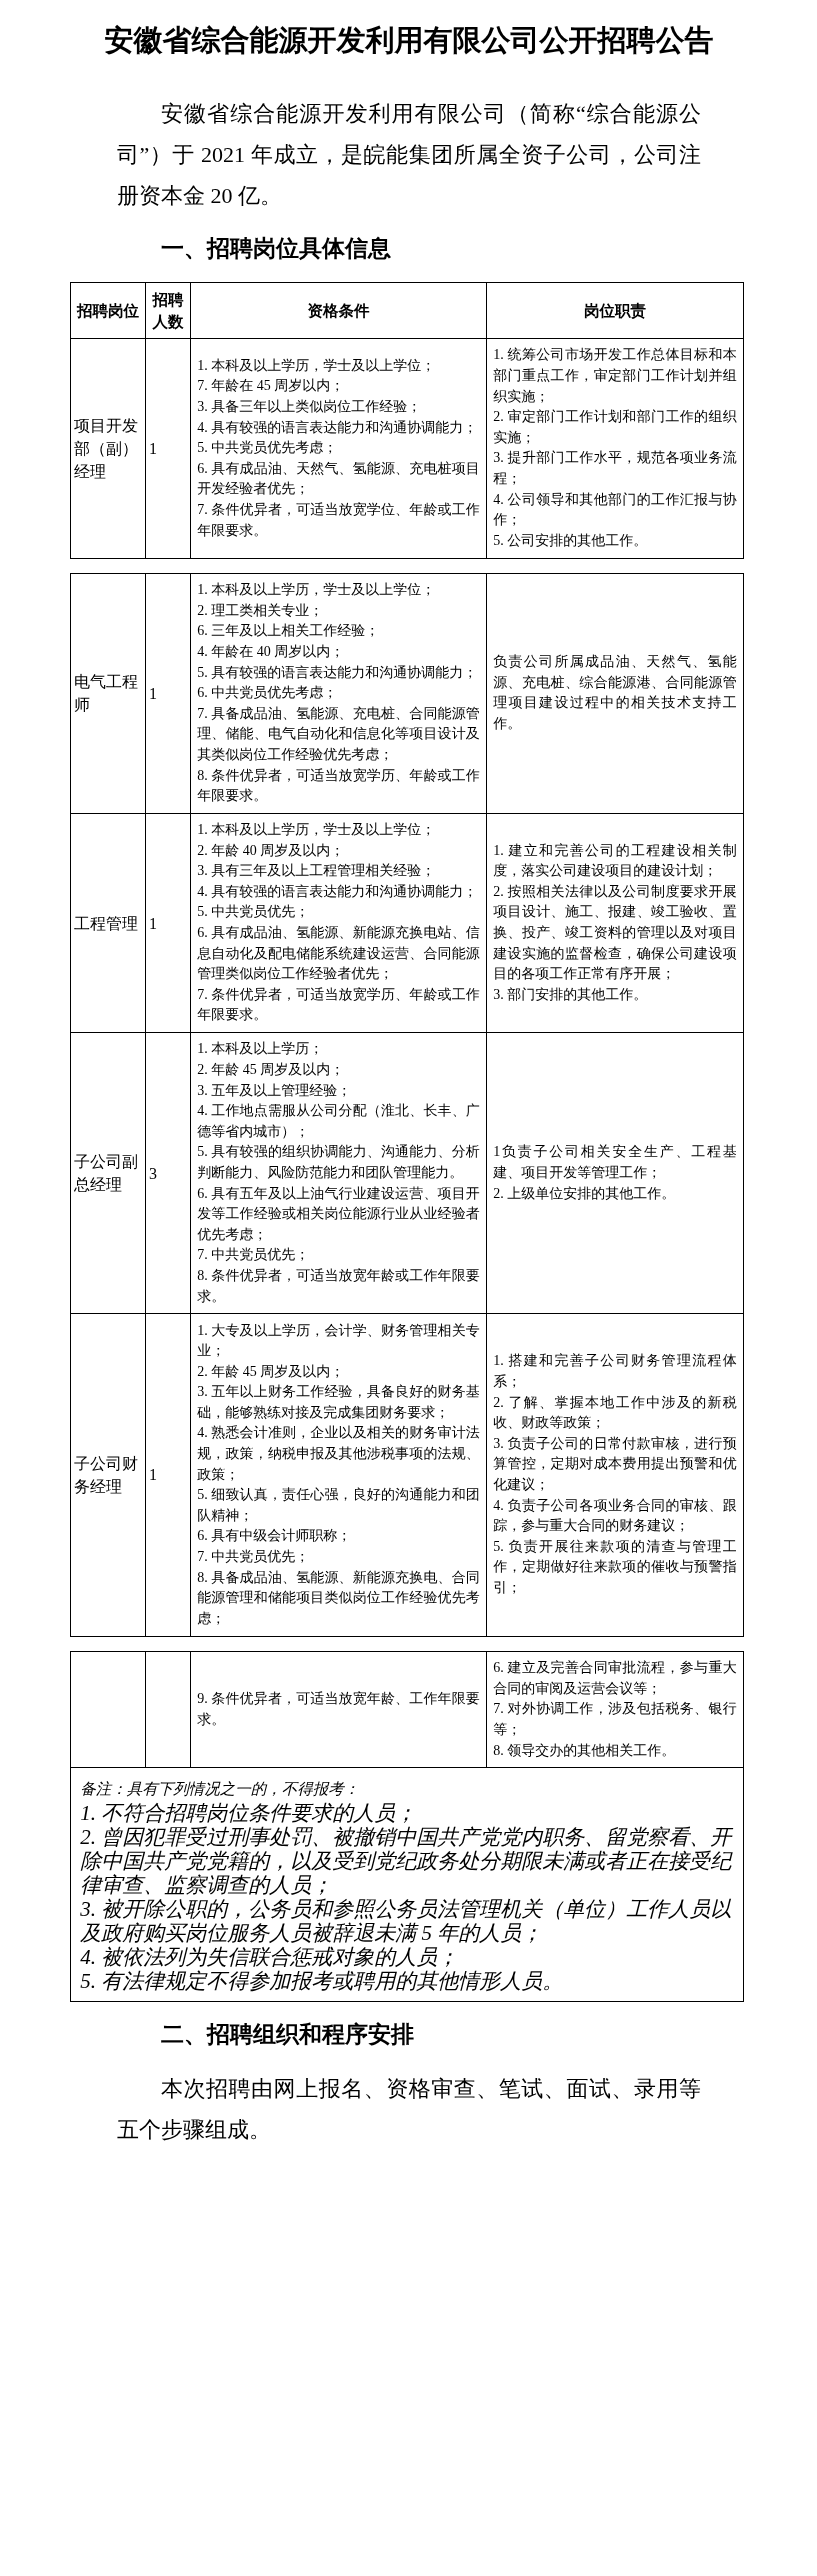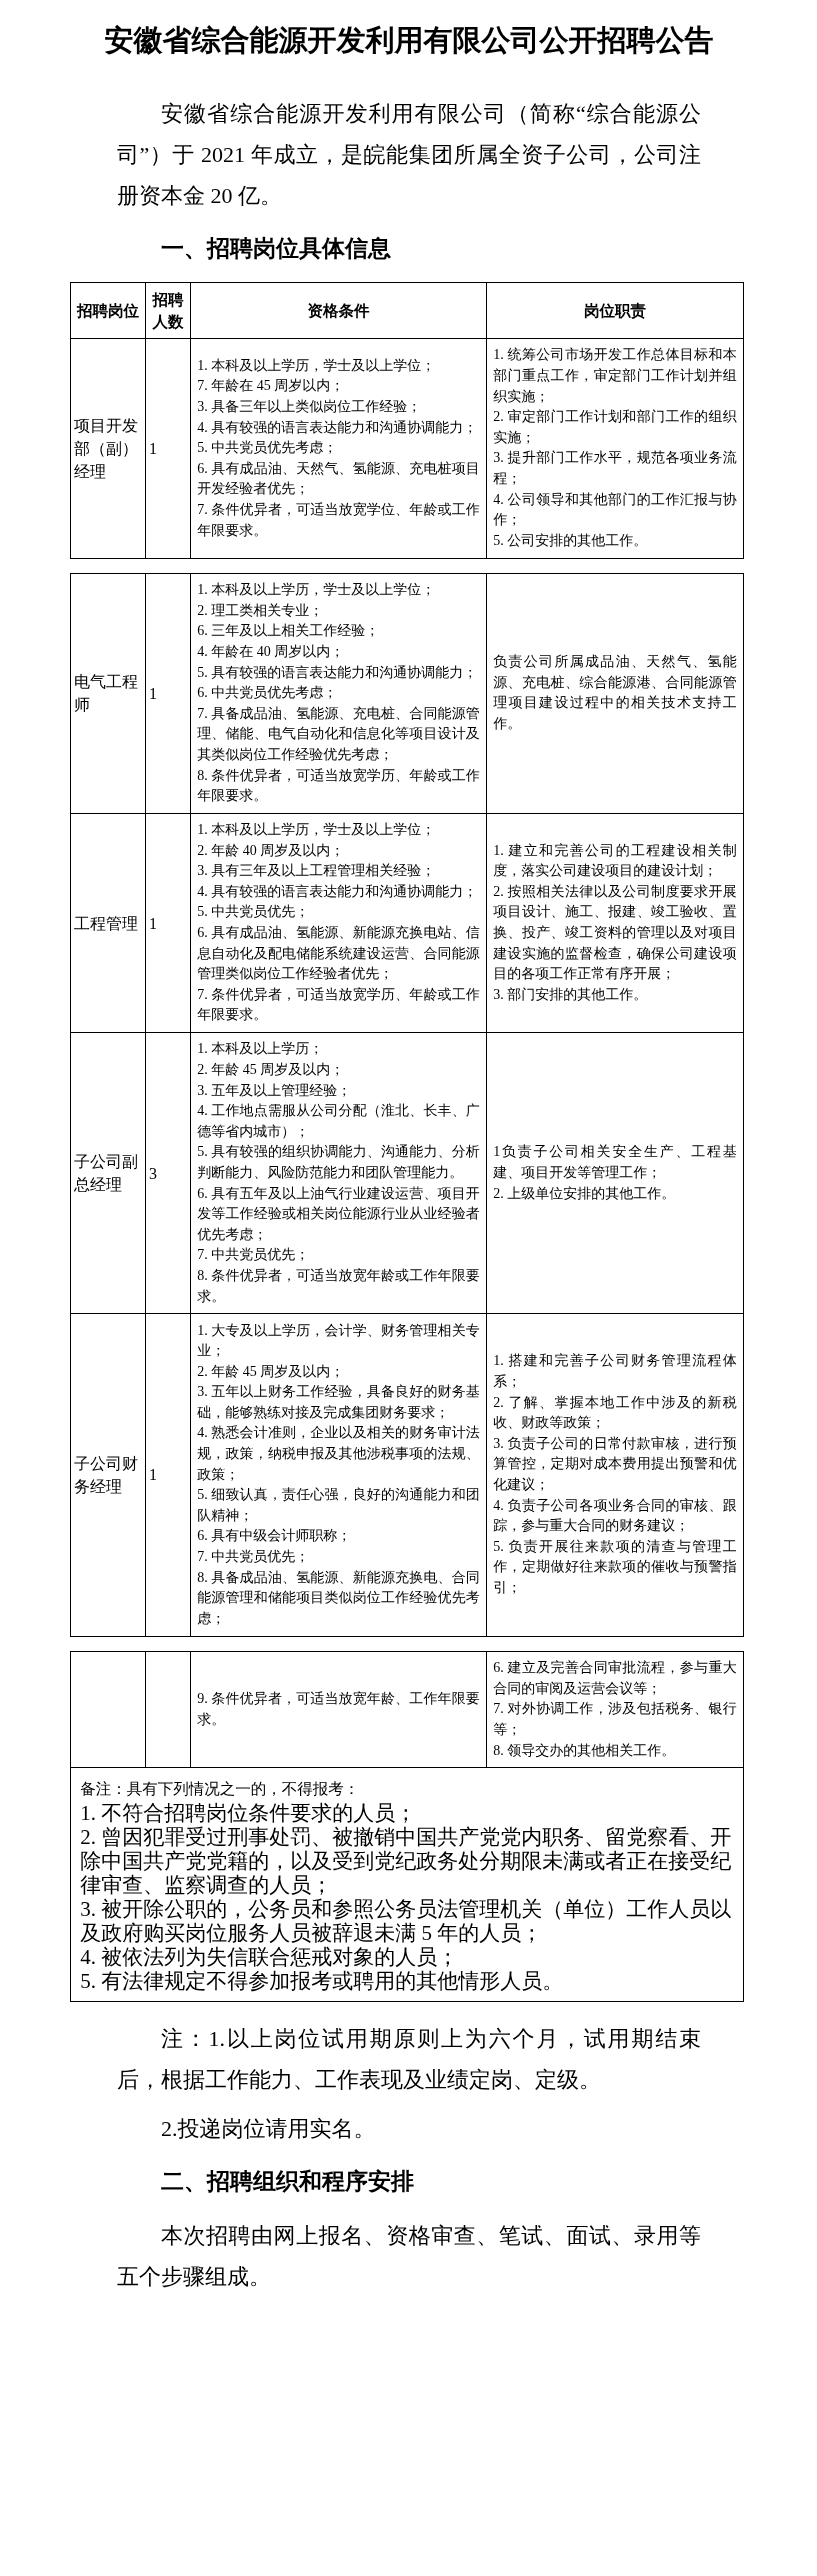--- a/index.html
+++ b/index.html
@@ -11,21 +11,21 @@
   .body-p{font-size:22px;line-height:41px;margin:8px 117px;text-indent:44px;text-align:justify;}
   .section-heading{font-size:23px;font-weight:bold;line-height:42px;margin:12px 117px;text-indent:44px;}
   .jobs-table{width:673px;margin-left:70px;border-collapse:collapse;table-layout:fixed;font-size:14px;}
   .jobs-table td,.jobs-table th{border:1.5px solid #000000;vertical-align:middle;box-sizing:border-box;}
   .jobs-table th{font-size:15.5px;font-weight:bold;text-align:center;padding:6.2px 3.1px;line-height:21.6px;}
   .c-pos{width:75px;}.c-cnt{width:45px;}.c-qual{width:296px;}.c-duty{width:257px;}
   .pos-cell,.cnt-cell{padding:5.2px 3.1px;font-size:16px;line-height:23px;}
   .list-cell{padding:6.2px 6.2px;text-align:left;}
   .cell-line{line-height:20.6px;text-align:justify;}
   .table-gap{height:14.4px;}
-  .remarks-cell{padding:8.2px 9.3px;vertical-align:top;}
+  .remarks-cell{padding:8.2px 9.3px;vertical-align:top;font-style:italic;}
   .remarks-title{font-size:15.5px;line-height:24px;}
   .remarks-cell .cell-line{font-size:21px;line-height:24px;text-align:left;}
   .note-block{margin-top:16.5px;}
 </style>
 </head>
 <body>
 
 <div class="doc">
 
   <h1 class="title">安徽省综合能源开发利用有限公司公开招聘公告</h1>
@@ -190,22 +190,18 @@
               <div class="cell-line">2. 曾因犯罪受过刑事处罚、被撤销中国共产党党内职务、留党察看、开除中国共产党党籍的，以及受到党纪政务处分期限未满或者正在接受纪律审查、监察调查的人员；</div>
               <div class="cell-line">3. 被开除公职的，公务员和参照公务员法管理机关（单位）工作人员以及政府购买岗位服务人员被辞退未满 5 年的人员；</div>
               <div class="cell-line">4. 被依法列为失信联合惩戒对象的人员；</div>
               <div class="cell-line">5. 有法律规定不得参加报考或聘用的其他情形人员。</div>
             </div>
         </td>
       </tr>
     </tbody>
   </table>
 
-  <div class="note-block">
-    <p class="body-p">注：1.以上岗位试用期原则上为六个月，试用期结束后，根据工作能力、工作表现及业绩定岗、定级。</p>
-    <p class="body-p">2.投递岗位请用实名。</p>
-  </div>
 
   <h2 class="section-heading">二、招聘组织和程序安排</h2>
   <p class="body-p">本次招聘由网上报名、资格审查、笔试、面试、录用等五个步骤组成。</p>
 
 </div>
 
 
 </body></html>

